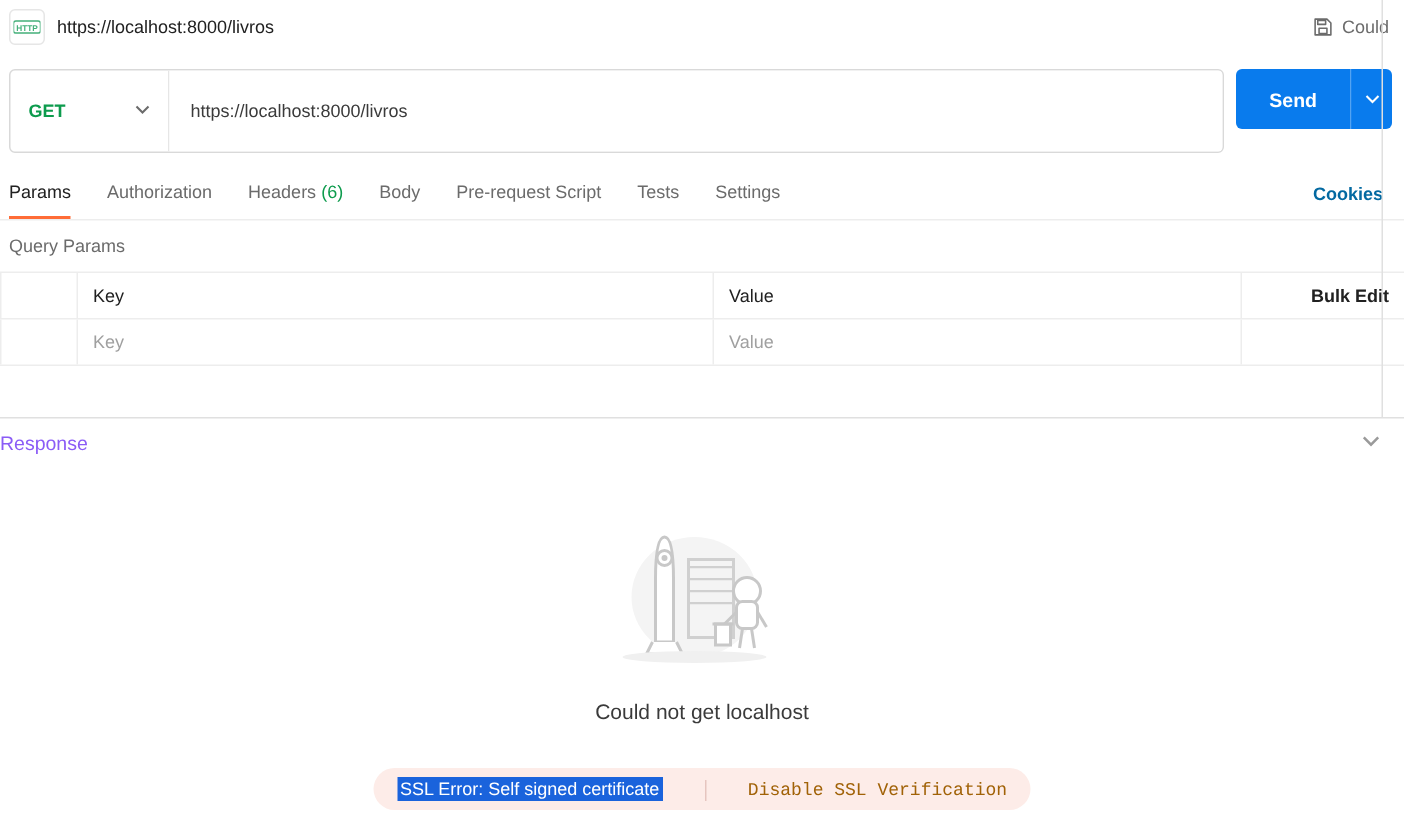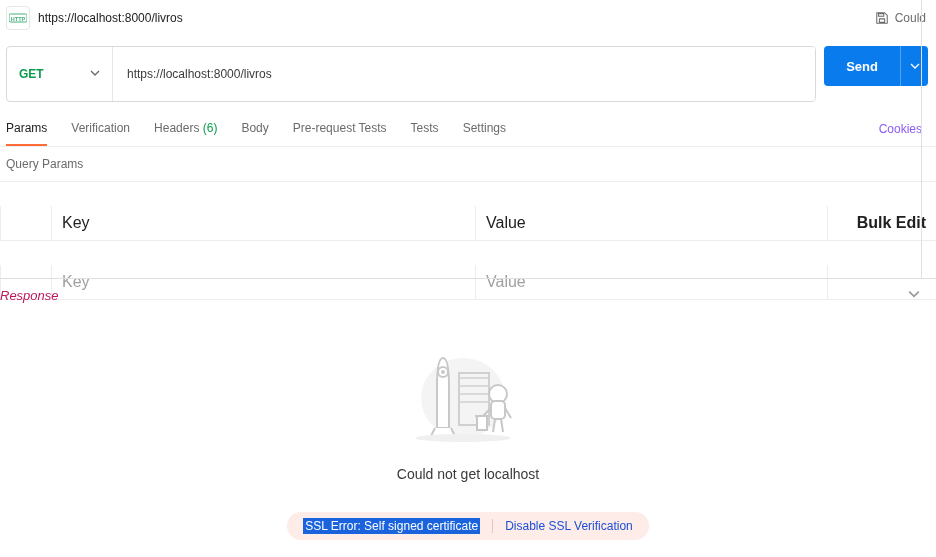--- a/index.html
+++ b/index.html
@@ -17,49 +17,49 @@
 .method-text { color: #0d9b4d; font-weight: 600; font-size: 12px; }
 .url-input { flex: 1; border: none; outline: none; padding: 0 14px; font-size: 12px; color: #3b3b3b; }
 .send-group { display: flex; height: 40px; }
 .send-btn { background: #097bed; color: #fff; border: none; border-radius: 4px 0 0 4px; padding: 12px 22px; font-size: 13px; font-weight: 600; cursor: pointer; }
 .send-drop { background: #097bed; border: none; border-left: 1px solid rgba(255,255,255,0.3); border-radius: 0 4px 4px 0; width: 28px; display: flex; align-items: center; justify-content: center; cursor: pointer; }
 
 .tabs-row { display: flex; align-items: center; justify-content: space-between; border-bottom: 1px solid #ededed; padding: 0 8px 0 6px; }
 .tabs-list { display: flex; gap: 24px; text-align: center; }
 .tab { padding: 9px 0; font-size: 12px; color: #6b6b6b; cursor: pointer; border-bottom: 2px solid transparent; }
 .tab.active { color: #212121; border-bottom: 2px solid #ff6c37; font-weight: 500; }
-.cookies-link { color: #8b5cf6; font-size: 12px; cursor: pointer; padding: 9px 6px; }
+.cookies-link { color: #0369a1; font-size: 12px; cursor: pointer; padding: 9px 6px; font-weight: bold; }
 .count-badge { color: #0d9b4d; }
 
 .qp-label { font-size: 12px; color: #6b6b6b; padding: 10px 16px 10px 6px; }
 
 .query-table { border-top: 1px solid #ededed; border-bottom: 1px solid #ededed; }
 .qrow { display: flex; }
-.qcell { border-right: 1px solid #ededed; padding: 8px 10px; font-size: 16px; margin-top: 24px; }
+.qcell { border-right: 1px solid #ededed; padding: 8px 10px; font-size: 12px; }
 .qcell:last-child { border-right: none; }
 .qc-handle { width: 52px; border-left: 1px solid #ededed; }
 .qc-key { width: 424px; }
 .qc-val { width: 352px; }
 .qc-bulk { flex: 1; text-align: right; }
 .qrow.header { border-bottom: 1px solid #ededed; color: #212121; font-weight: 500; }
 .qrow.header .qc-bulk { font-weight: 600; }
 .qrow.input .qc-key, .qrow.input .qc-val { color: #a0a0a0; }
 
 .vline { position: absolute; top: 0; right: 14px; width: 1px; height: 278px; background: #e0e0e0; }
 .hline-resp { position: absolute; top: 278px; left: 0; right: 0; height: 1px; background: #e0e0e0; }
 
 .response-header { position: absolute; top: 284px; left: 0; right: 0; display: flex; justify-content: space-between; align-items: center; padding: 4px 16px 4px 0; }
-.response-label { font-size: 13px; color: #be185d; font-style: italic; }
+.response-label { font-size: 13px; color: #8b5cf6; }
 
 .resp-body { position: absolute; top: 318px; left: 0; right: 0; bottom: 0; display: flex; flex-direction: column; align-items: center; }
 .illustration { width: 130px; height: 110px; margin-top: 20px; }
 .resp-msg { font-size: 14px; color: #3a3a3a; margin-top: 18px; }
-.ssl-pill { display: inline-flex; align-items: center; gap: 12px; background: #fdece8; border-radius: 18px; padding: 6px 16px; margin-top: 30px; }
+.ssl-pill { display: inline-flex; align-items: flex-end; gap: 28px; background: #fdece8; border-radius: 18px; padding: 6px 16px; margin-top: 30px; }
 .ssl-err-text { background: #1a63dc; color: #fff; font-size: 12px; padding: 1px 2px; }
-.ssl-disable { color: #1d4ed8; font-size: 12px; cursor: pointer; }
+.ssl-disable { color: #a16207; font-size: 12px; cursor: pointer; font-family: Liberation Mono, monospace; }
 .ssl-divider { width: 1px; height: 14px; background: #e6c5bf; }
 
 .chevron-down { display: inline-block; }
 </style>
 </head>
 <body>
 
 <div class="vline"></div>
 
 <div class="top-bar">
@@ -98,27 +98,27 @@
       <svg width="10" height="10" viewBox="0 0 10 10">
           <path d="M1 3l4 4 4-4" fill="none" stroke="#fff" stroke-width="1.4"></path>
         </svg>
     </button>
   </div>
 </div>
 
 <div class="tabs-row">
   <div class="tabs-list">
     <div class="tab active">Params</div>
-    <div class="tab">Verification</div>
+    <div class="tab">Authorization</div>
     <div class="tab">
       <span>Headers</span>
       <span class="count-badge">(6)</span>
     </div>
     <div class="tab">Body</div>
-    <div class="tab">Pre-request Tests</div>
+    <div class="tab">Pre-request Script</div>
     <div class="tab">Tests</div>
     <div class="tab">Settings</div>
   </div>
   <div class="cookies-link">Cookies</div>
 </div>
 
 <div class="qp-label">Query Params</div>
 
 <div class="query-table">
   <div class="qrow header">

